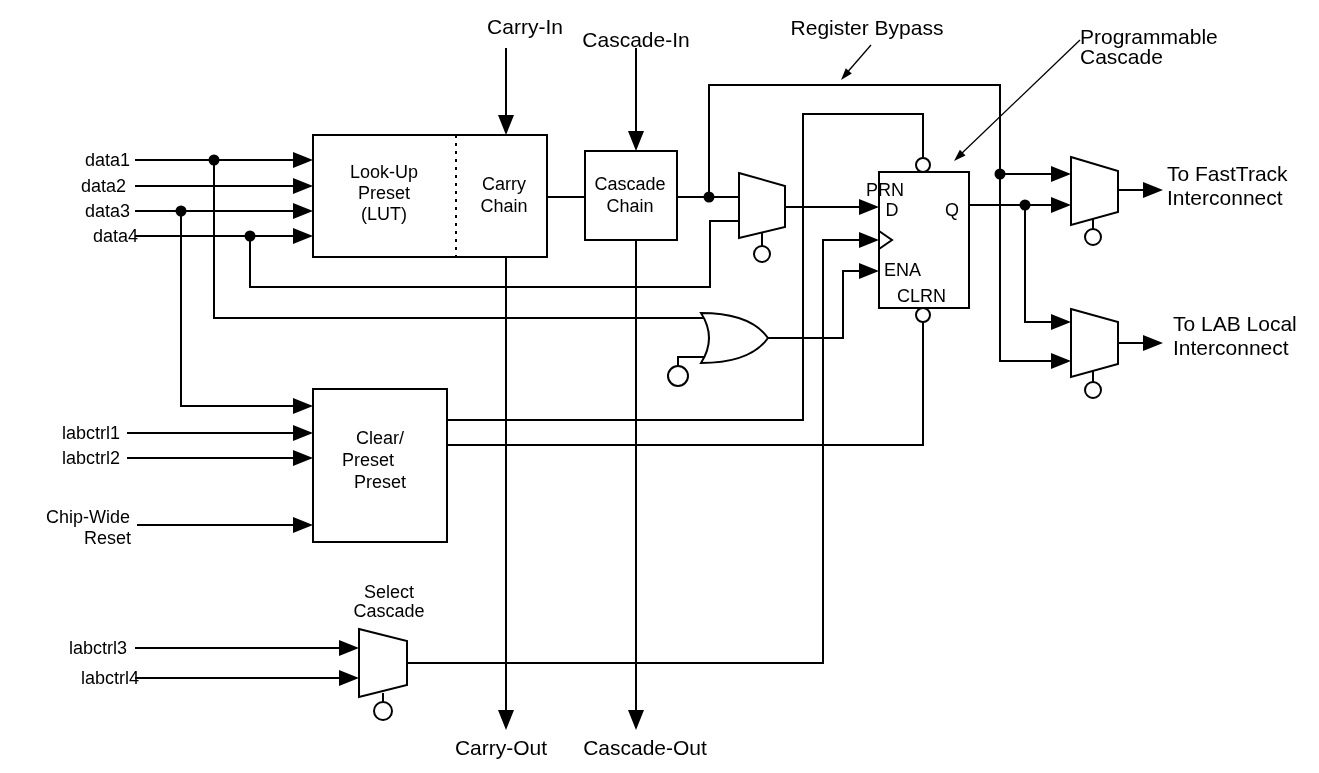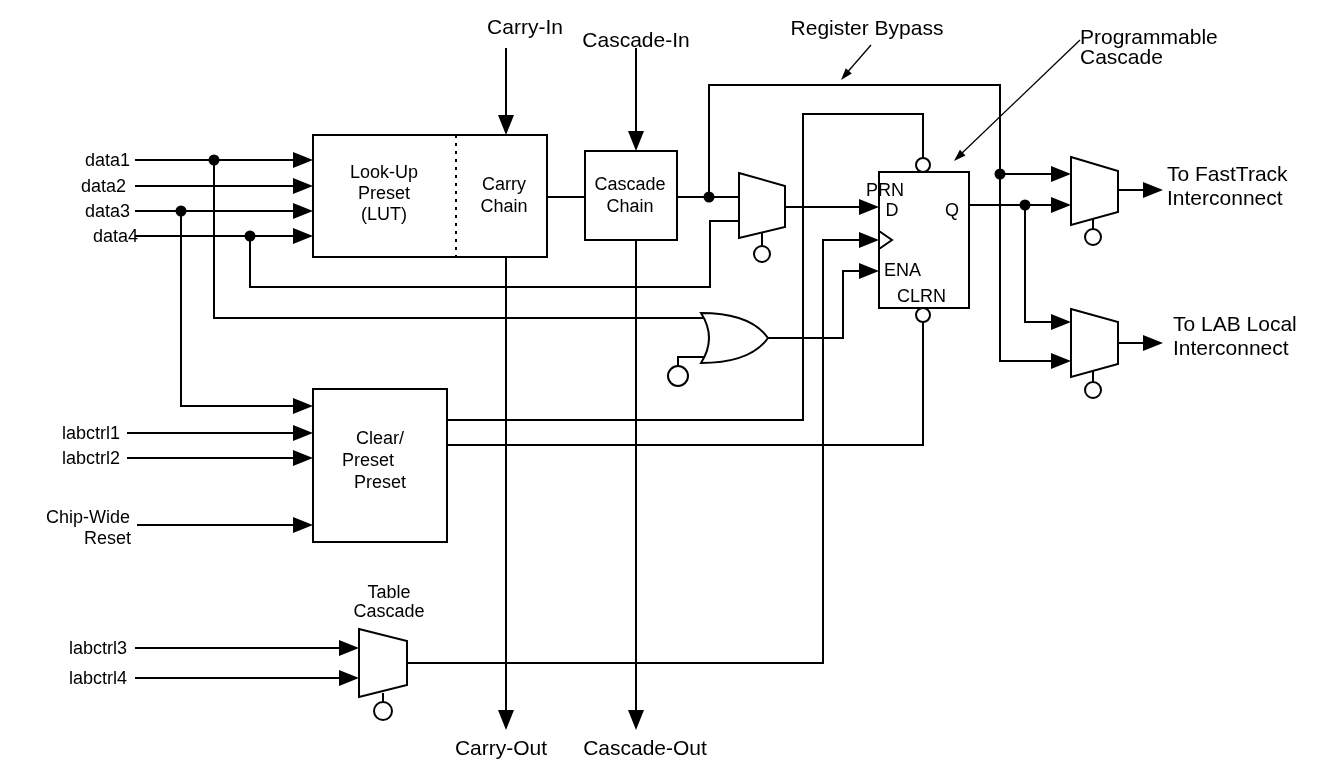--- a/index.html
+++ b/index.html
@@ -179,22 +179,22 @@
 
 <div class="lbl c" style="left:380px;top:438px">Clear/</div>
 <div class="lbl c" style="left:368px;top:460px">Preset</div>
 <div class="lbl c" style="left:380px;top:482px">Preset</div>
 
 <div class="lbl r" style="left:120px;top:433px">labctrl1</div>
 <div class="lbl r" style="left:120px;top:458px">labctrl2</div>
 <div class="lbl r" style="left:130px;top:517px">Chip-Wide</div>
 <div class="lbl r" style="left:131px;top:538px">Reset</div>
 
-<div class="lbl c" style="left:389px;top:592px">Table</div>
+<div class="lbl c" style="left:389px;top:592px">Select</div>
 <div class="lbl c" style="left:389px;top:611px">Cascade</div>
 
 <div class="lbl r" style="left:127px;top:648px">labctrl3</div>
-<div class="lbl r" style="left:127px;top:678px">labctrl4</div>
+<div class="lbl r" style="left:139px;top:678px">labctrl4</div>
 
 <div class="lbl c big" style="left:501px;top:748px">Carry-Out</div>
 <div class="lbl c big" style="left:645px;top:748px">Cascade-Out</div>
 
 </div>
 
 </body></html>

